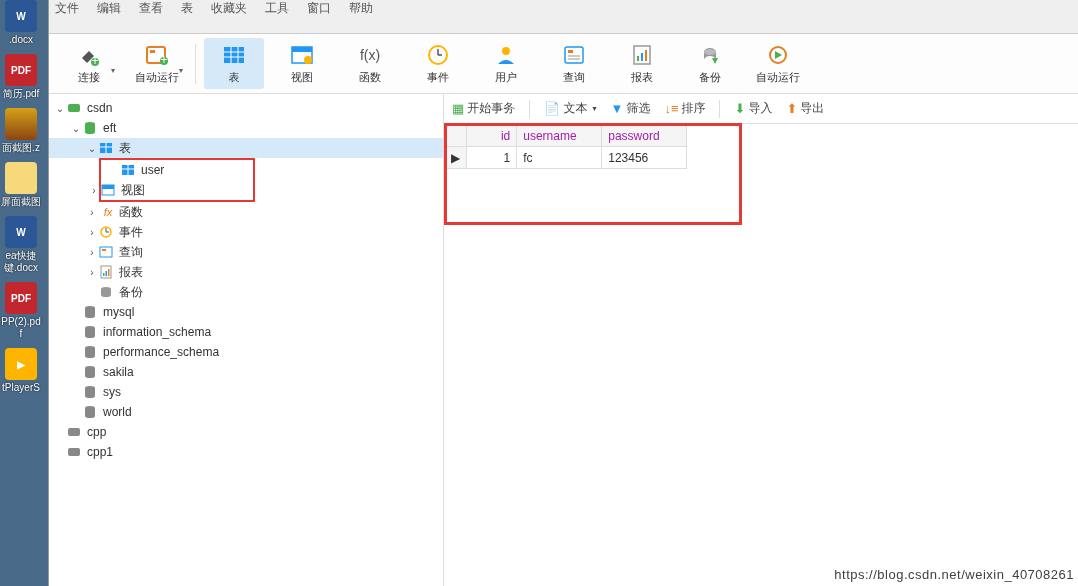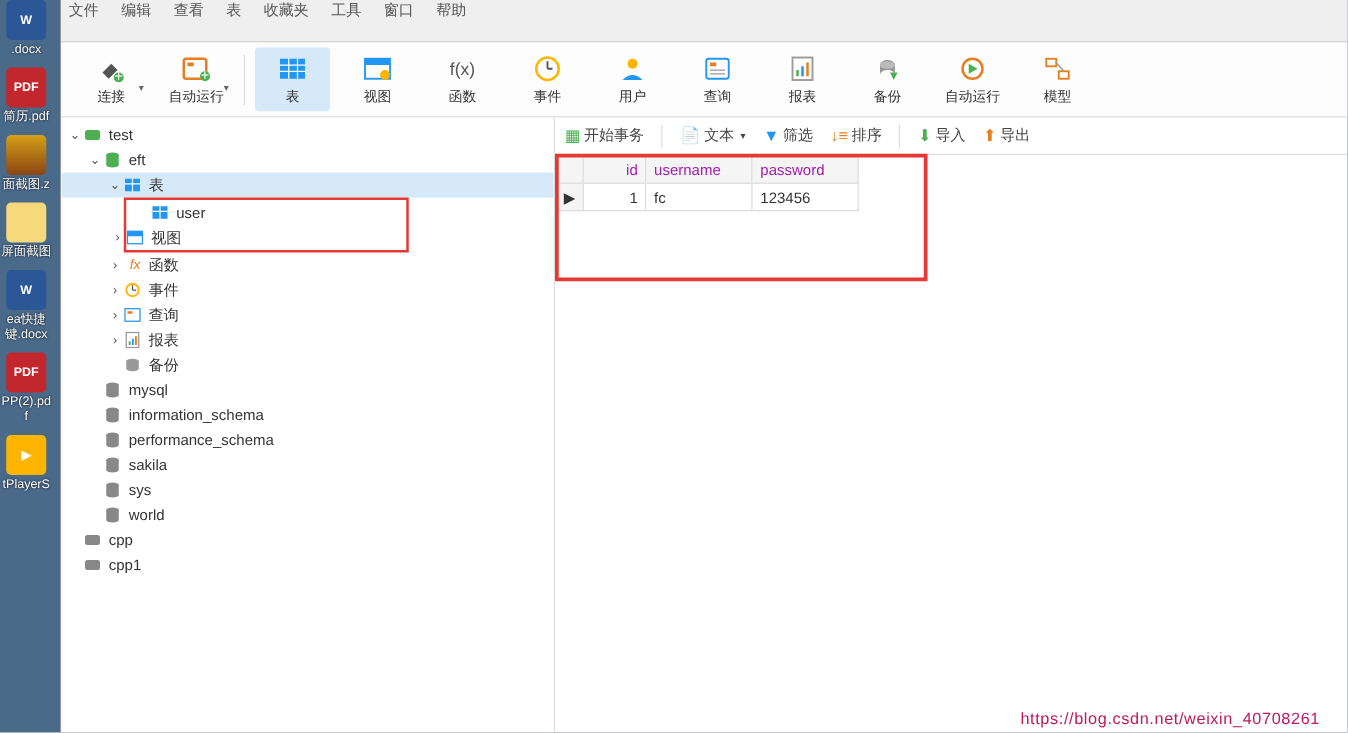--- a/index.html
+++ b/index.html
@@ -45,21 +45,21 @@
 .sb-ico { font-size: 13px; }
 
 .grid-wrap { position: relative; flex: 1; }
 .grid { border-collapse: collapse; }
 .grid th, .grid td { border: 1px solid #ddd; padding: 3px 6px; text-align: left; font-weight: normal; height: 22px; }
 .grid th { background: #f5f5f5; color: #a21caf; }
 .grid td { color: #333; }
 .row-ptr { width: 18px; text-align: center; background: #f5f5f5; border-right: 1px solid #ddd; }
 .hl-area { position: absolute; border: 3px solid #e53935; pointer-events: none; }
 
-.watermark { position: absolute; right: 22px; bottom: 4px; color: #be185d; font-size: 13px; letter-spacing: 0.5px; }
+.watermark { position: absolute; right: 4px; bottom: 4px; color: #404040; font-size: 13px; letter-spacing: 0.5px; }
 
 svg { display: block; }
 </style>
 </head>
 <body>
 
 <div class="desktop">
   <div class="desktop-icon">
       <div class="ico ico-word">W</div>
       <div class="lbl">.docx</div>
@@ -207,43 +207,33 @@
     </div>
     <div class="tb-item">
       <div class="tb-ico">
           <svg width="24" height="22">
             <circle cx="12" cy="11" r="8" fill="none" stroke="#e67e22" stroke-width="2"></circle>
             <path d="M9 7 L16 11 L9 15 Z" fill="#4caf50"></path>
           </svg>
         </div>
       <div class="tb-lbl">自动运行</div>
     </div>
-    <div class="tb-item">
-      <div class="tb-ico">
-          <svg width="24" height="22">
-            <rect x="3" y="3" width="8" height="6" fill="none" stroke="#e67e22" stroke-width="1.5"></rect>
-            <rect x="13" y="13" width="8" height="6" fill="none" stroke="#e67e22" stroke-width="1.5"></rect>
-            <line x1="11" y1="6" x2="17" y2="13" stroke="#999"></line>
-          </svg>
-        </div>
-      <div class="tb-lbl">模型</div>
-    </div>
   </div>
 
   <div class="content">
     <div class="sidebar">
       <div class="tree">
         <div class="tree-row" style="padding-left:4px">
           <span class="exp">⌄</span>
             <span class="tico">
               <svg width="14" height="14">
                 <rect x="1" y="3" width="12" height="8" rx="2" fill="#4caf50"></rect>
               </svg>
             </span>
-            <span class="tlbl">test</span>
+            <span class="tlbl">csdn</span>
         </div>
         <div class="tree-row" style="padding-left:20px">
           <span class="exp">⌄</span>
             <span class="tico">
               <svg width="14" height="14">
                 <ellipse cx="7" cy="3" rx="5" ry="2" fill="#4caf50"></ellipse>
                 <path d="M2 3 L2 11 A5 2 0 0 0 12 11 L12 3" fill="#4caf50"></path>
               </svg>
             </span>
             <span class="tlbl">eft</span>
@@ -252,21 +242,21 @@
           <span class="exp">⌄</span>
             <span class="tico">
               <svg width="14" height="14">
                 <rect x="1" y="2" width="12" height="10" fill="#2196f3"></rect>
                 <line x1="1" y1="6" x2="13" y2="6" stroke="#fff"></line>
                 <line x1="7" y1="2" x2="7" y2="12" stroke="#fff"></line>
               </svg>
             </span>
             <span class="tlbl">表</span>
         </div>
-        <div class="hl-box" style="margin-left:50px;width:228px">
+        <div class="hl-box" style="margin-left:50px;width:156px">
           <div class="tree-row" style="padding-left:6px">
             <span class="exp"></span>
               <span class="tico">
                 <svg width="14" height="14">
                   <rect x="1" y="2" width="12" height="10" fill="#2196f3"></rect>
                   <line x1="1" y1="6" x2="13" y2="6" stroke="#fff"></line>
                   <line x1="7" y1="2" x2="7" y2="12" stroke="#fff"></line>
                 </svg>
               </span>
               <span class="tlbl">user</span>

